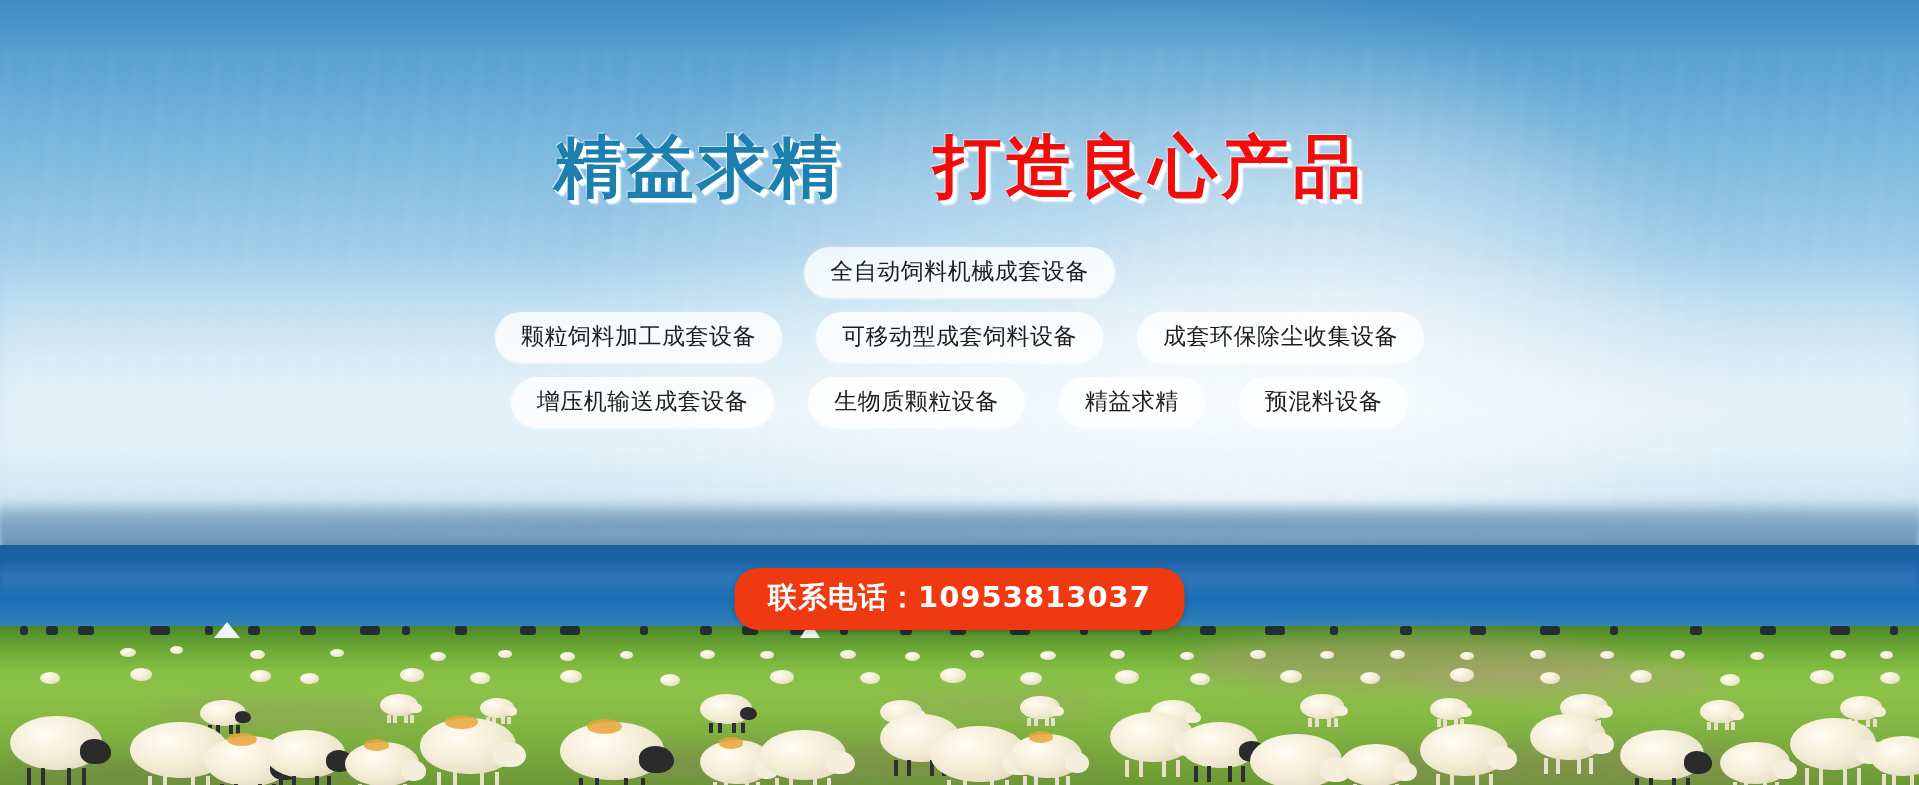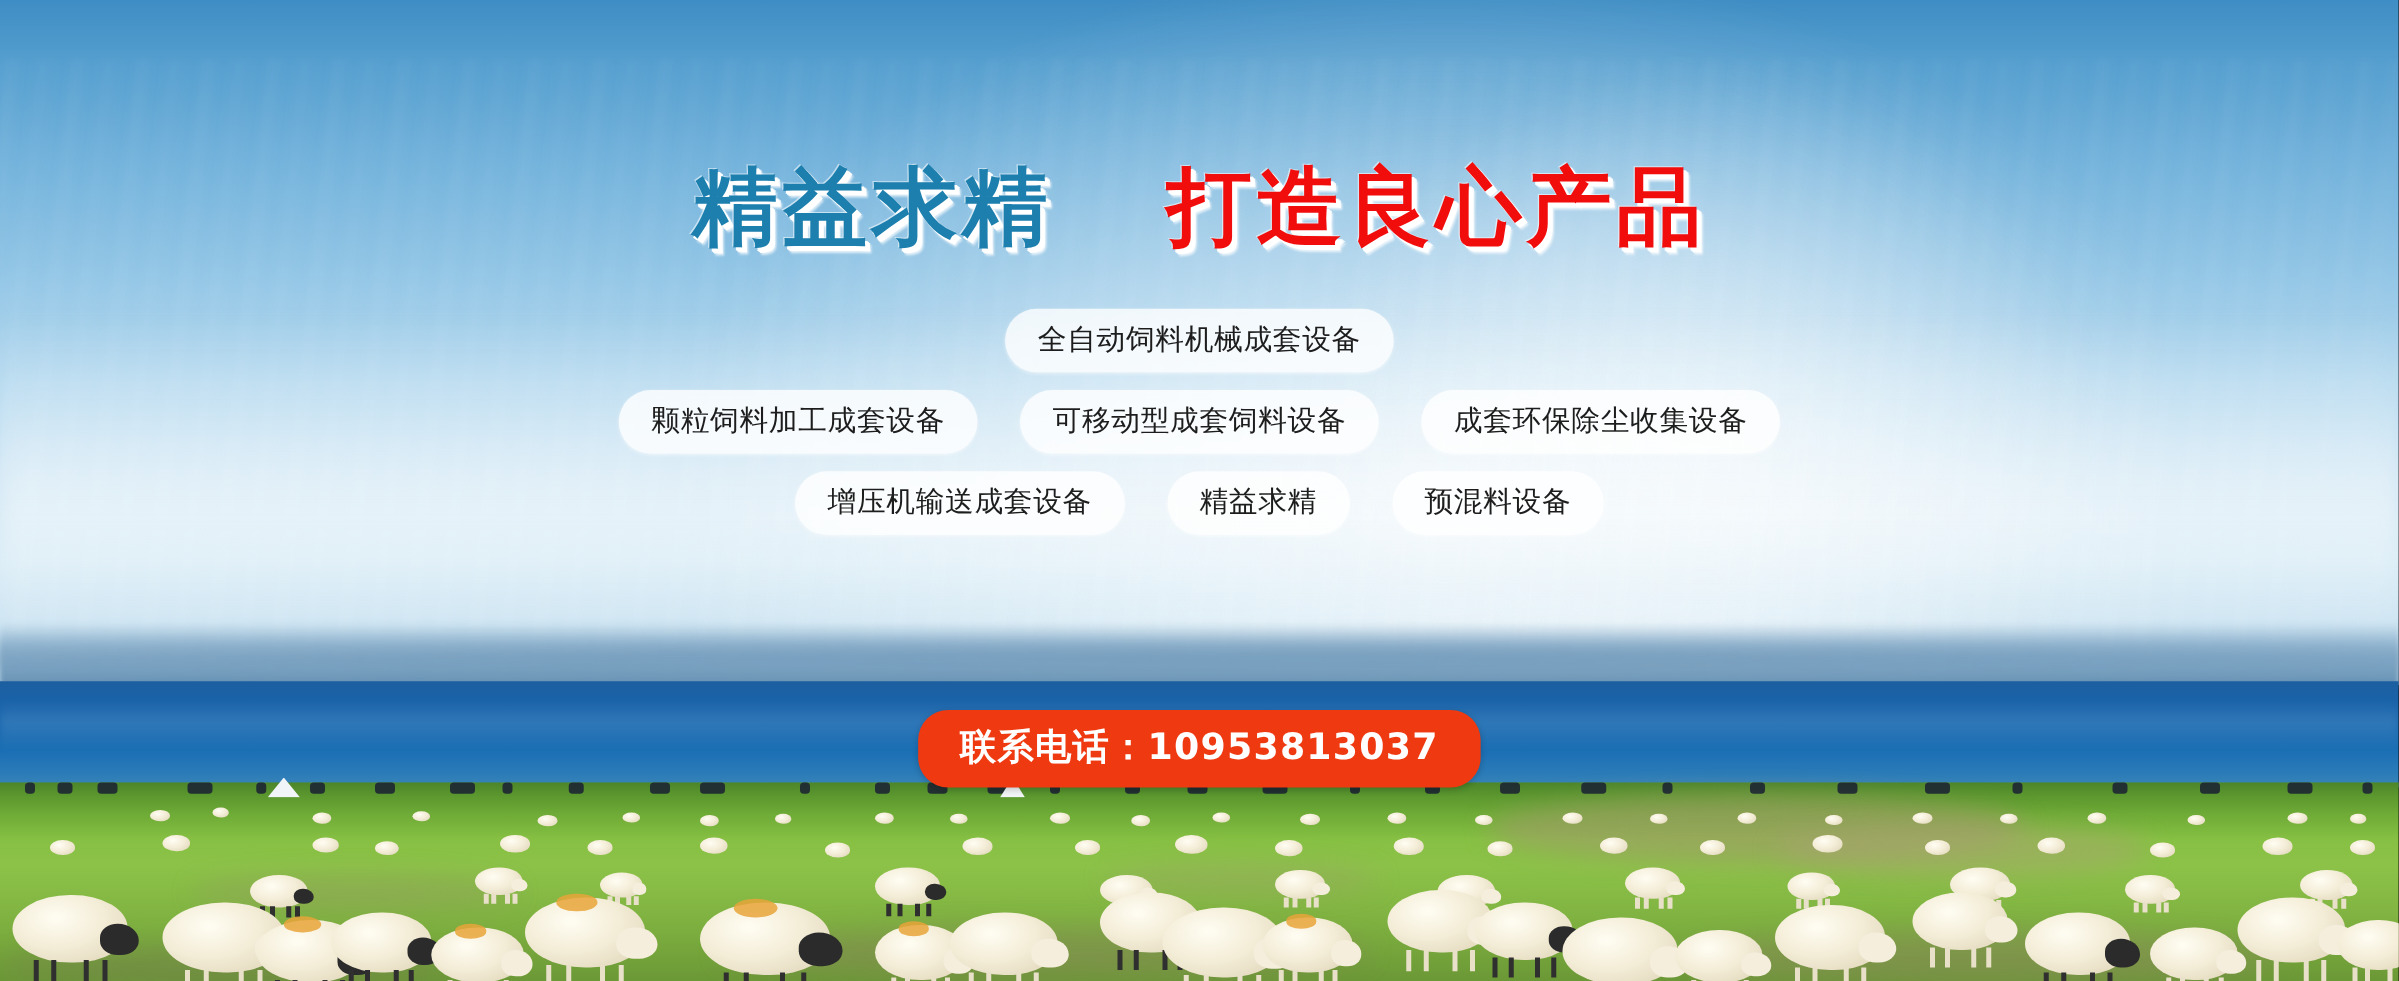--- a/index.html
+++ b/index.html
@@ -727,20 +727,21 @@
         <div class="pill-row">
           <div class="pill">全自动饲料机械成套设备</div>
         </div>
         <div class="pill-row">
           <div class="pill">颗粒饲料加工成套设备</div>
           <div class="pill">可移动型成套饲料设备</div>
           <div class="pill">成套环保除尘收集设备</div>
         </div>
         <div class="pill-row">
           <div class="pill">增压机输送成套设备</div>
+          <div class="pill">生物质颗粒设备</div>
           <div class="pill">精益求精</div>
           <div class="pill">预混料设备</div>
         </div>
       </div>
 
     <div class="phone-badge">联系电话：10953813037</div>
 
   </div>
 </div>
 

